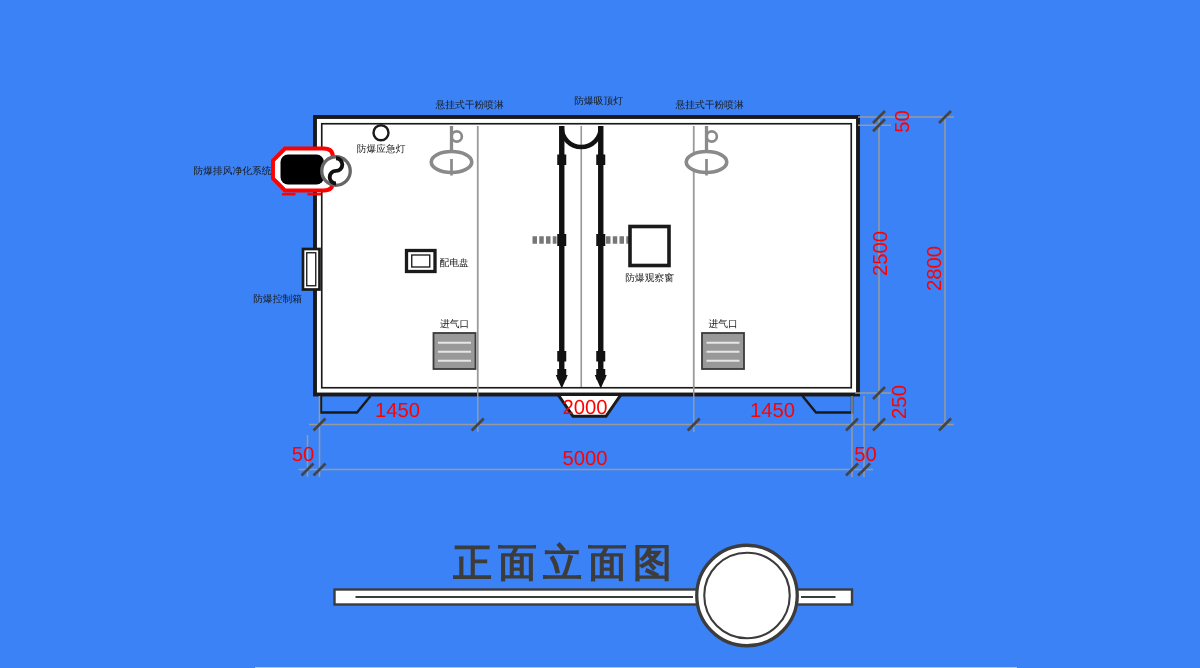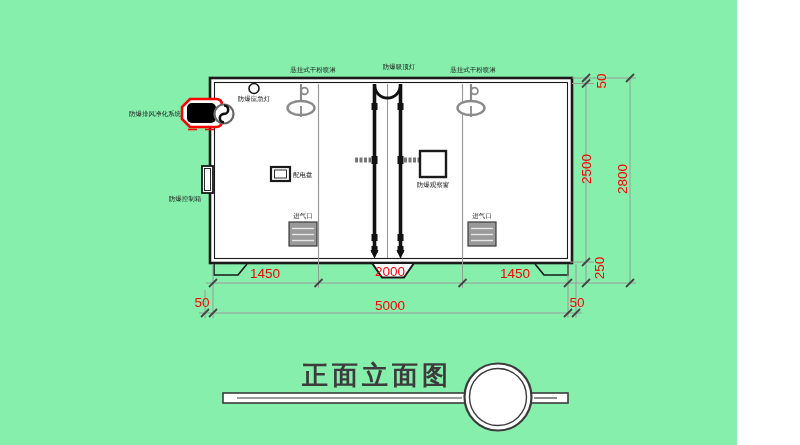--- a/index.html
+++ b/index.html
@@ -1,16 +1,16 @@
 <!DOCTYPE html>
 <html><head>
 <meta charset="utf-8">
 <style>
   html,body{margin:0;padding:0;background:#ffffff;}
-  .stage{position:relative;width:737px;height:445px;background:#86efac;overflow:hidden;
+  .stage{position:relative;width:800px;height:445px;background:#3b82f6;overflow:hidden;
          font-family:"Liberation Sans", sans-serif;}
   svg{display:block;}
   text{font-family:"Liberation Sans", sans-serif;}
   .tiny-label{font-size:6.5px;fill:#1a1a1a;}
   .dim-text{font-size:13.5px;fill:#ff0000;}
   .title-text{font-family:"Liberation Serif", serif;font-size:26px;fill:#3c3c3c;letter-spacing:4px;font-weight:bold;}
 </style>
 </head>
 <body>
 

